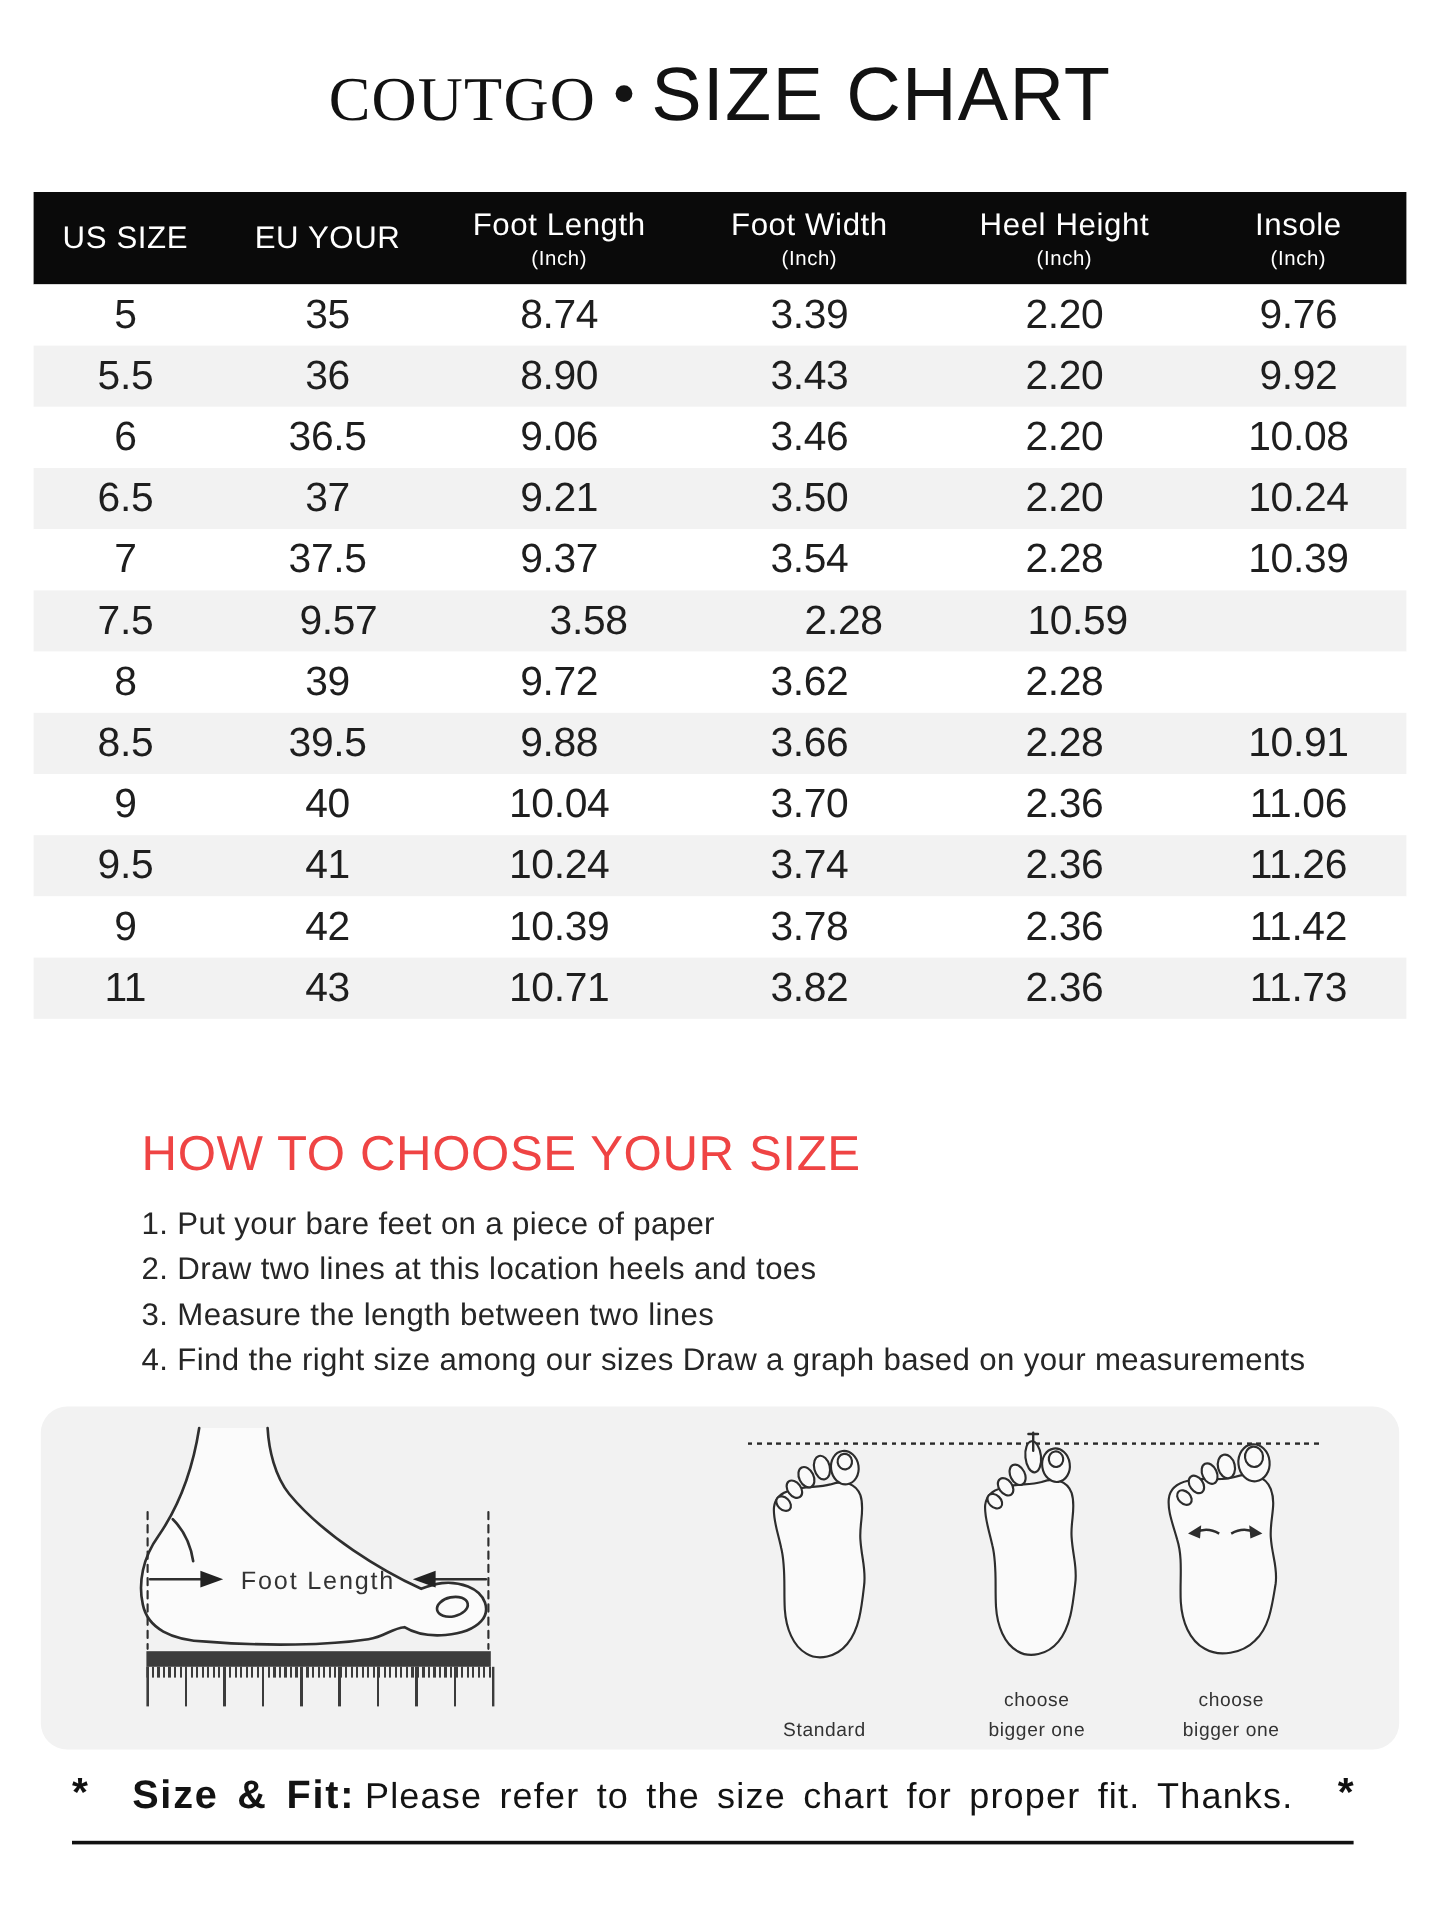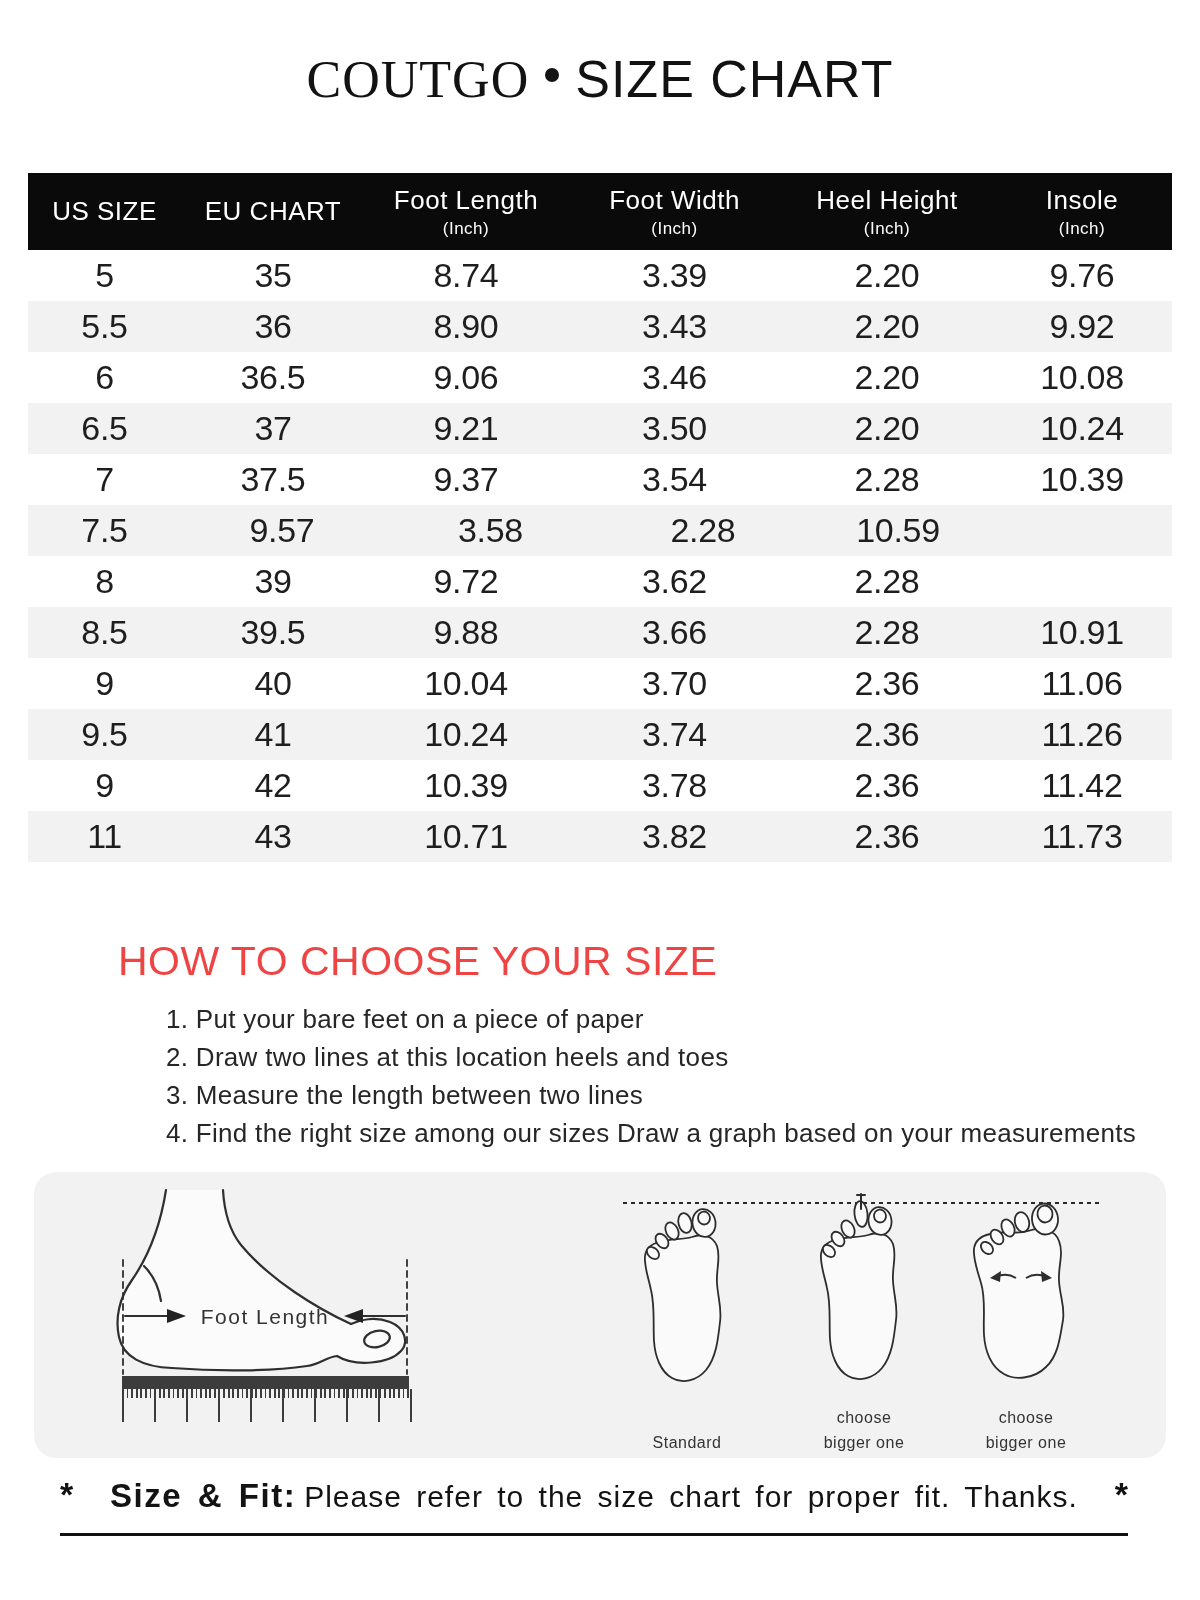--- a/index.html
+++ b/index.html
@@ -5,39 +5,39 @@
   html,body{margin:0;padding:0;background:#fff;}
   .page{position:relative;width:1200px;height:1600px;background:#ffffff;
         font-family:"Liberation Sans",sans-serif;overflow:hidden;color:#1a1a1a;}
 
   
   .title{position:absolute;top:20px;left:0;width:100%;text-align:center;
          line-height:118px;white-space:nowrap;color:#121212;}
   .brand{font-family:"Liberation Serif",serif;font-size:52px;letter-spacing:1px;}
   .title-dot{display:inline-block;width:14px;height:14px;border-radius:50%;
              background:#141414;margin:0 16px;transform:translateY(-15px);}
-  .tname{font-size:52px;letter-spacing:1px;}
-
-  
-  .size-table{position:absolute;left:28px;top:173px;width:1144px;text-align:center;}
+  .tname{font-size:63px;letter-spacing:1px;}
+
+  
+  .size-table{position:absolute;left:28px;top:160px;width:1144px;text-align:center;}
   .thead{display:flex;height:77px;background:#0a0a0a;color:#ffffff;}
   .th{display:flex;flex-direction:column;justify-content:center;align-items:center;}
   .th-label{font-size:26px;letter-spacing:.5px;}
   .th-unit{font-size:17px;margin-top:3px;letter-spacing:.5px;}
   .tr{display:flex;height:51px;background:#ffffff;}
   .tr.alt{background:#f2f2f2;}
   .td{display:flex;align-items:center;justify-content:center;font-size:34px;
       color:#1e1e1e;letter-spacing:-.3px;}
   .c0{width:153px}.c1{width:184px}.c2{width:202px}.c3{width:215px}.c4{width:210px}.c5{width:180px}
 
   
   .howto-heading{position:absolute;left:118px;top:938px;font-size:41px;
                  color:#ef4444;letter-spacing:.5px;}
   .steps{position:absolute;left:118px;top:1000px;font-size:26px;color:#262626;
-         letter-spacing:.3px;margin-left:48px;}
+         letter-spacing:.3px;}
   .step{line-height:38px;}
 
   
   .panel{position:absolute;left:34px;top:1172px;width:1132px;height:286px;
          background:#f2f2f2;border-radius:22px;}
   .side-foot-svg{position:absolute;left:60px;top:1188px;}
   .ruler-bar{position:absolute;left:122px;top:1376px;width:287px;height:13px;background:#3c3c3c;}
   .ruler-ticks-small{position:absolute;left:122px;top:1389px;width:288px;height:9px;
       background:repeating-linear-gradient(90deg,#3c3c3c 0 1.8px,transparent 1.8px 4.6px);}
   .ruler-ticks-long{position:absolute;left:122px;top:1389px;width:290px;height:33px;
@@ -69,21 +69,21 @@
   <div class="title">
     <span class="brand">COUTGO</span><span class="title-dot"></span><span class="tname">SIZE CHART</span>
   </div>
 
   <div class="size-table">
     <div class="thead">
         <div class="th c0">
           <div class="th-label">US SIZE</div>
         </div>
         <div class="th c1">
-          <div class="th-label">EU CHART</div>
+          <div class="th-label">EU YOUR</div>
         </div>
         <div class="th c2">
           <div class="th-label">Foot Length</div>
           <div class="th-unit">(Inch)</div>
         </div>
         <div class="th c3">
           <div class="th-label">Foot Width</div>
           <div class="th-unit">(Inch)</div>
         </div>
         <div class="th c4">

